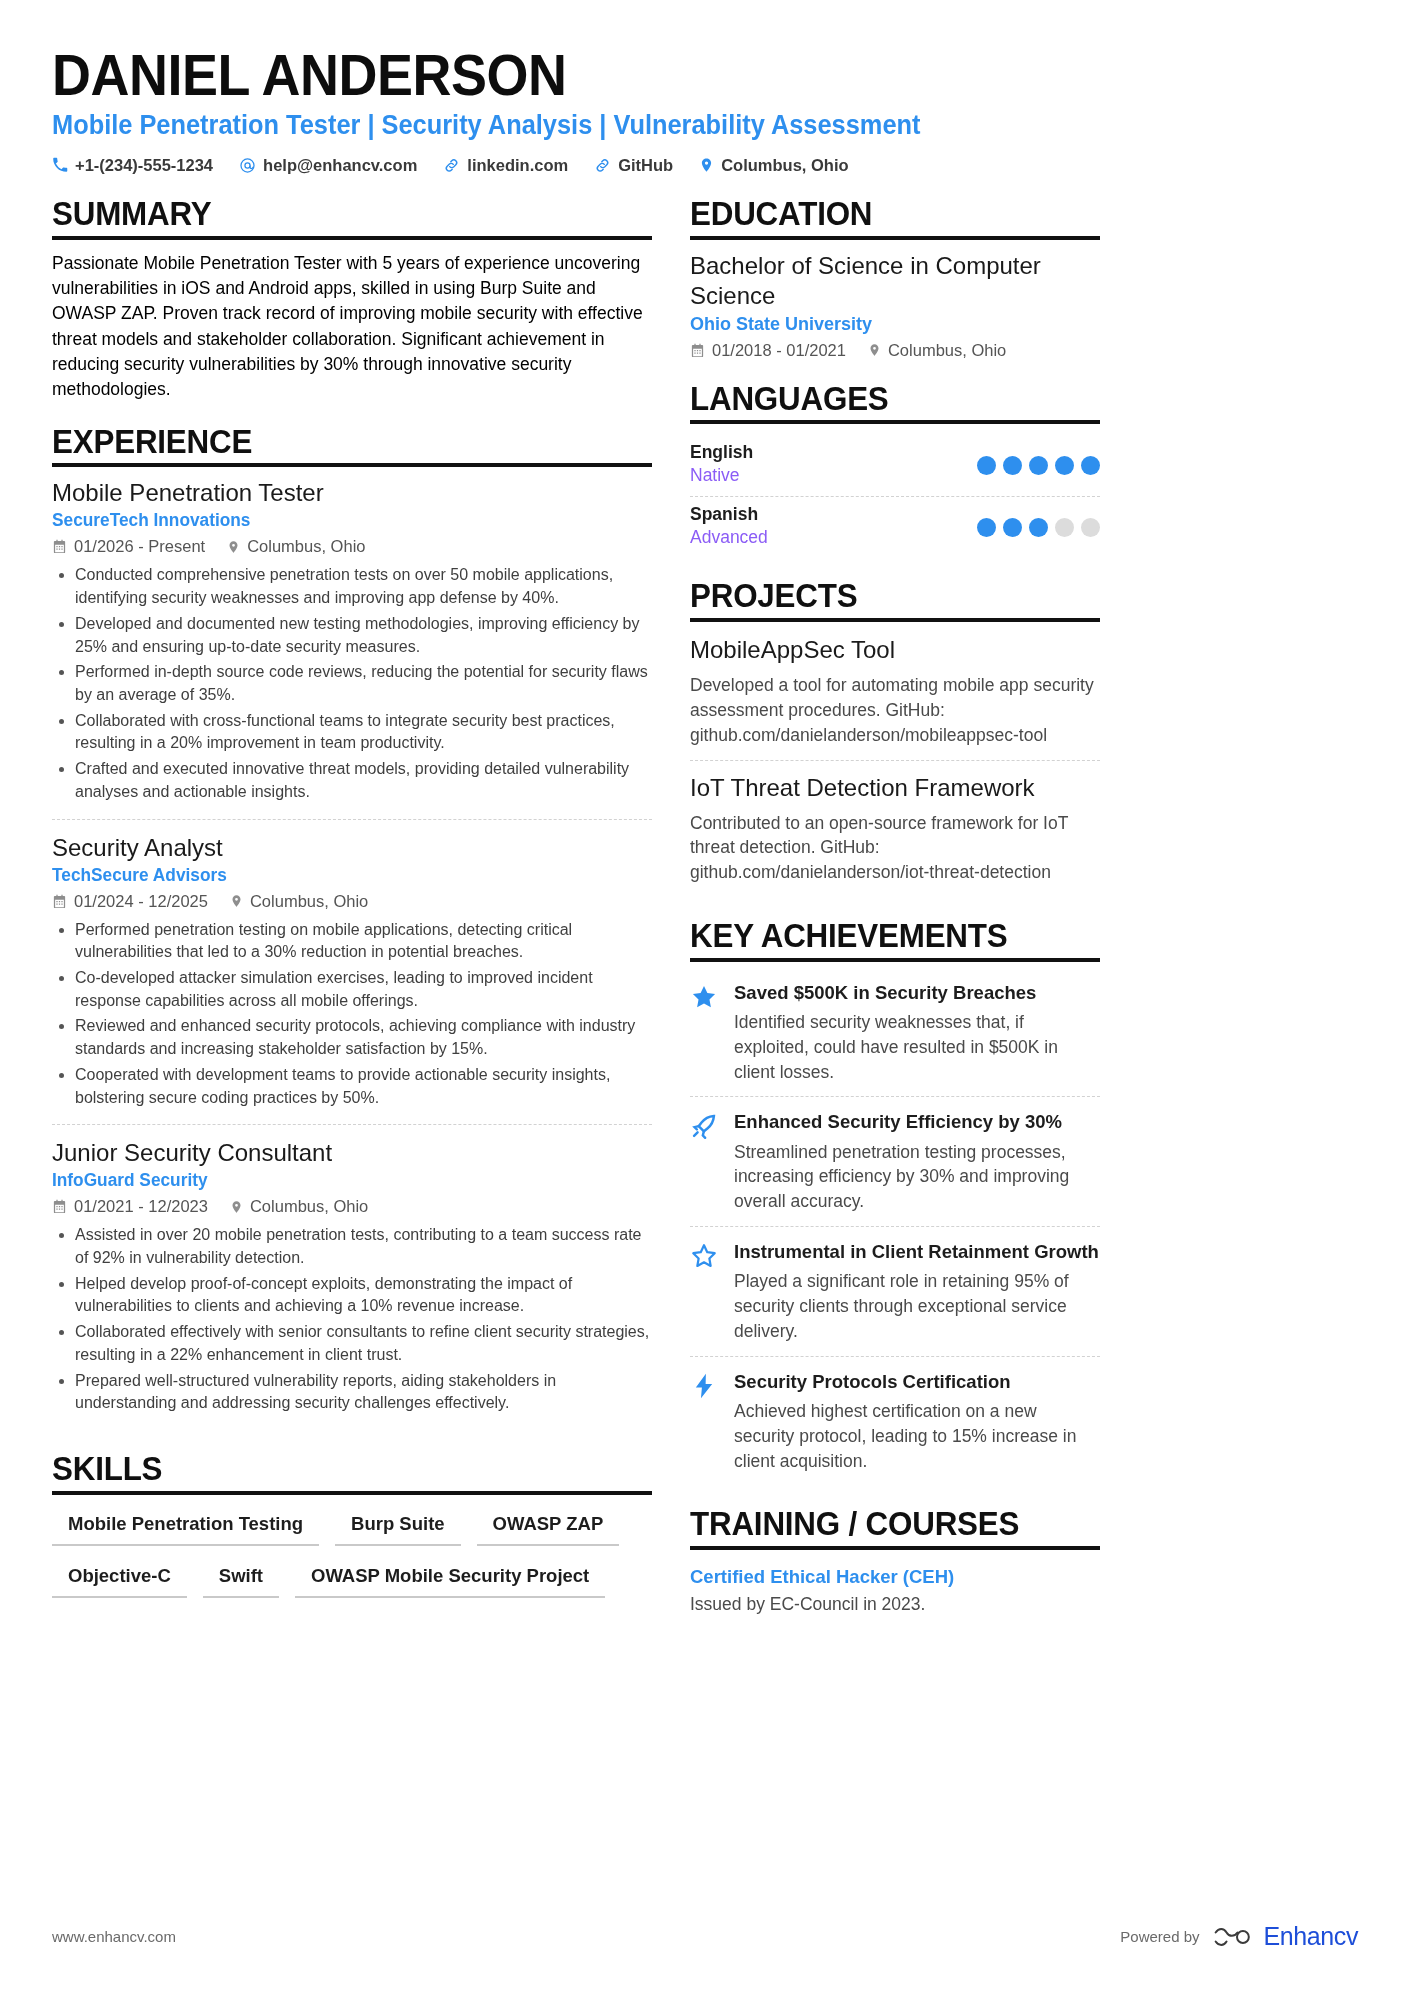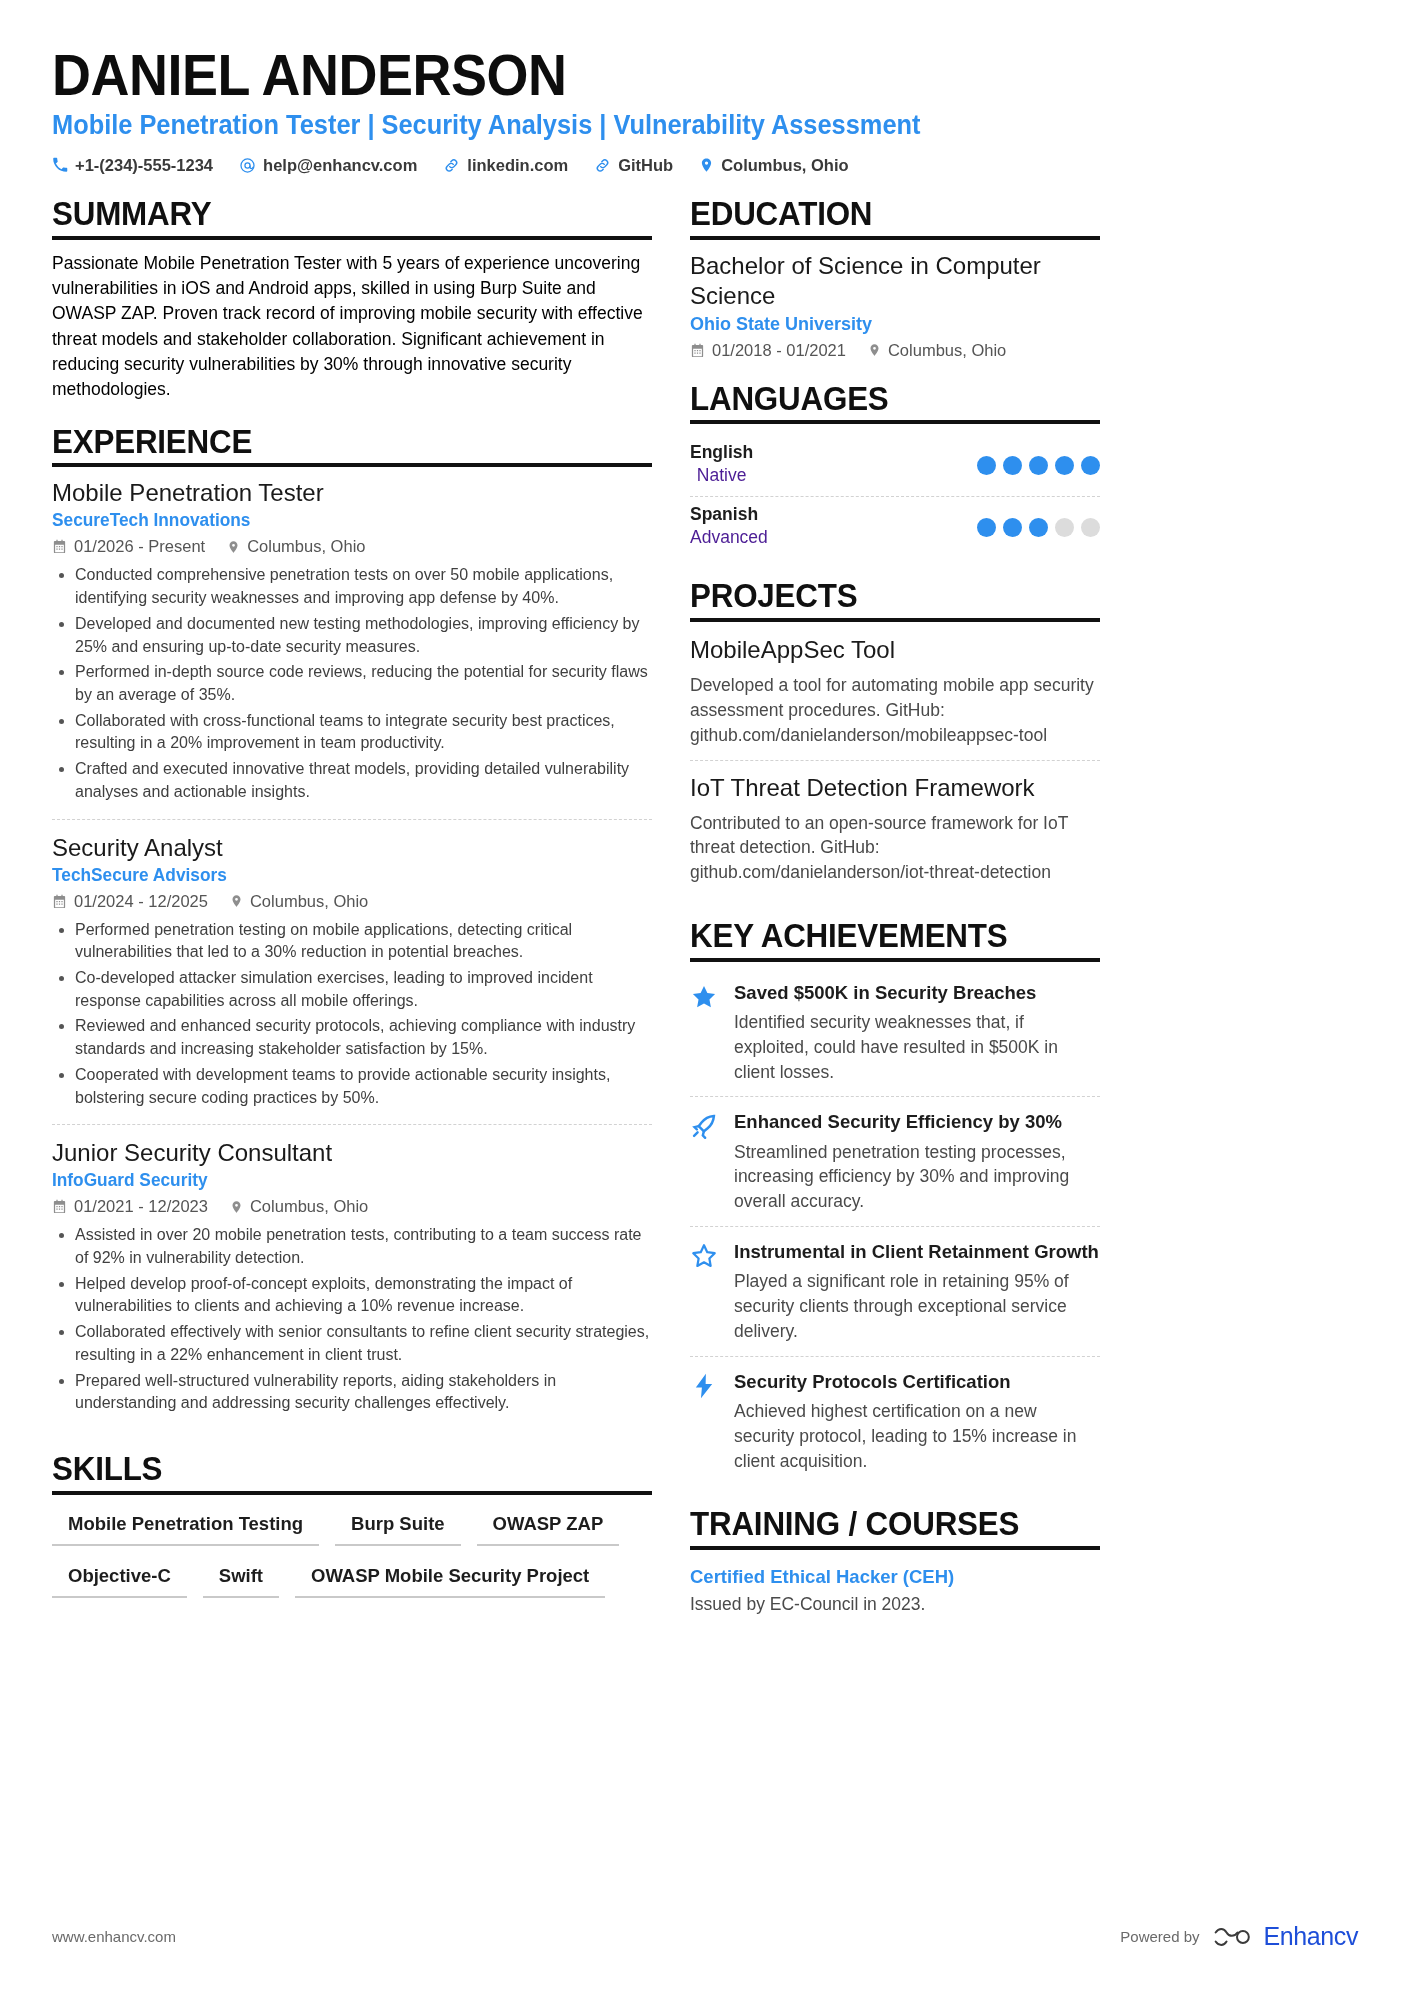--- a/index.html
+++ b/index.html
@@ -98,21 +98,21 @@
     white-space:nowrap;
   }
 
   
   .edu-degree{font-size:24px;color:#1a1a1a;line-height:1.25;margin-bottom:3px;}
   .edu-school{font-size:18px;font-weight:bold;color:#2e8fee;margin-bottom:6px;}
 
   .lang{display:flex;align-items:flex-start;justify-content:space-between;padding:7px 0 9px 0;}
   .lang + .lang{border-top:1px dashed #d2d2d2;}
   .lang-name{font-size:17.5px;font-weight:bold;color:#1d1d1d;line-height:1.25;}
-  .lang-level{font-size:17.5px;color:#4c1d95;line-height:1.3;text-align:center;}
+  .lang-level{font-size:17.5px;color:#8b5cf6;line-height:1.3;}
   .dots{display:flex;gap:7px;align-items:center;padding-top:14px;}
   .dot{width:19px;height:19px;border-radius:50%;background:#dcdcdc;}
   .dot.on{background:#2e8fee;}
 
   .proj{padding:2px 0 12px 0;}
   .proj + .proj{border-top:1px dashed #d2d2d2;padding-top:12px;}
   .proj-name{font-size:24px;color:#1a1a1a;line-height:1.25;margin-bottom:8px;}
   .proj-desc{font-size:17.5px;line-height:1.42;color:#4a4a4a;}
 
   .ach{display:flex;gap:14px;padding:8px 0 12px 0;}

